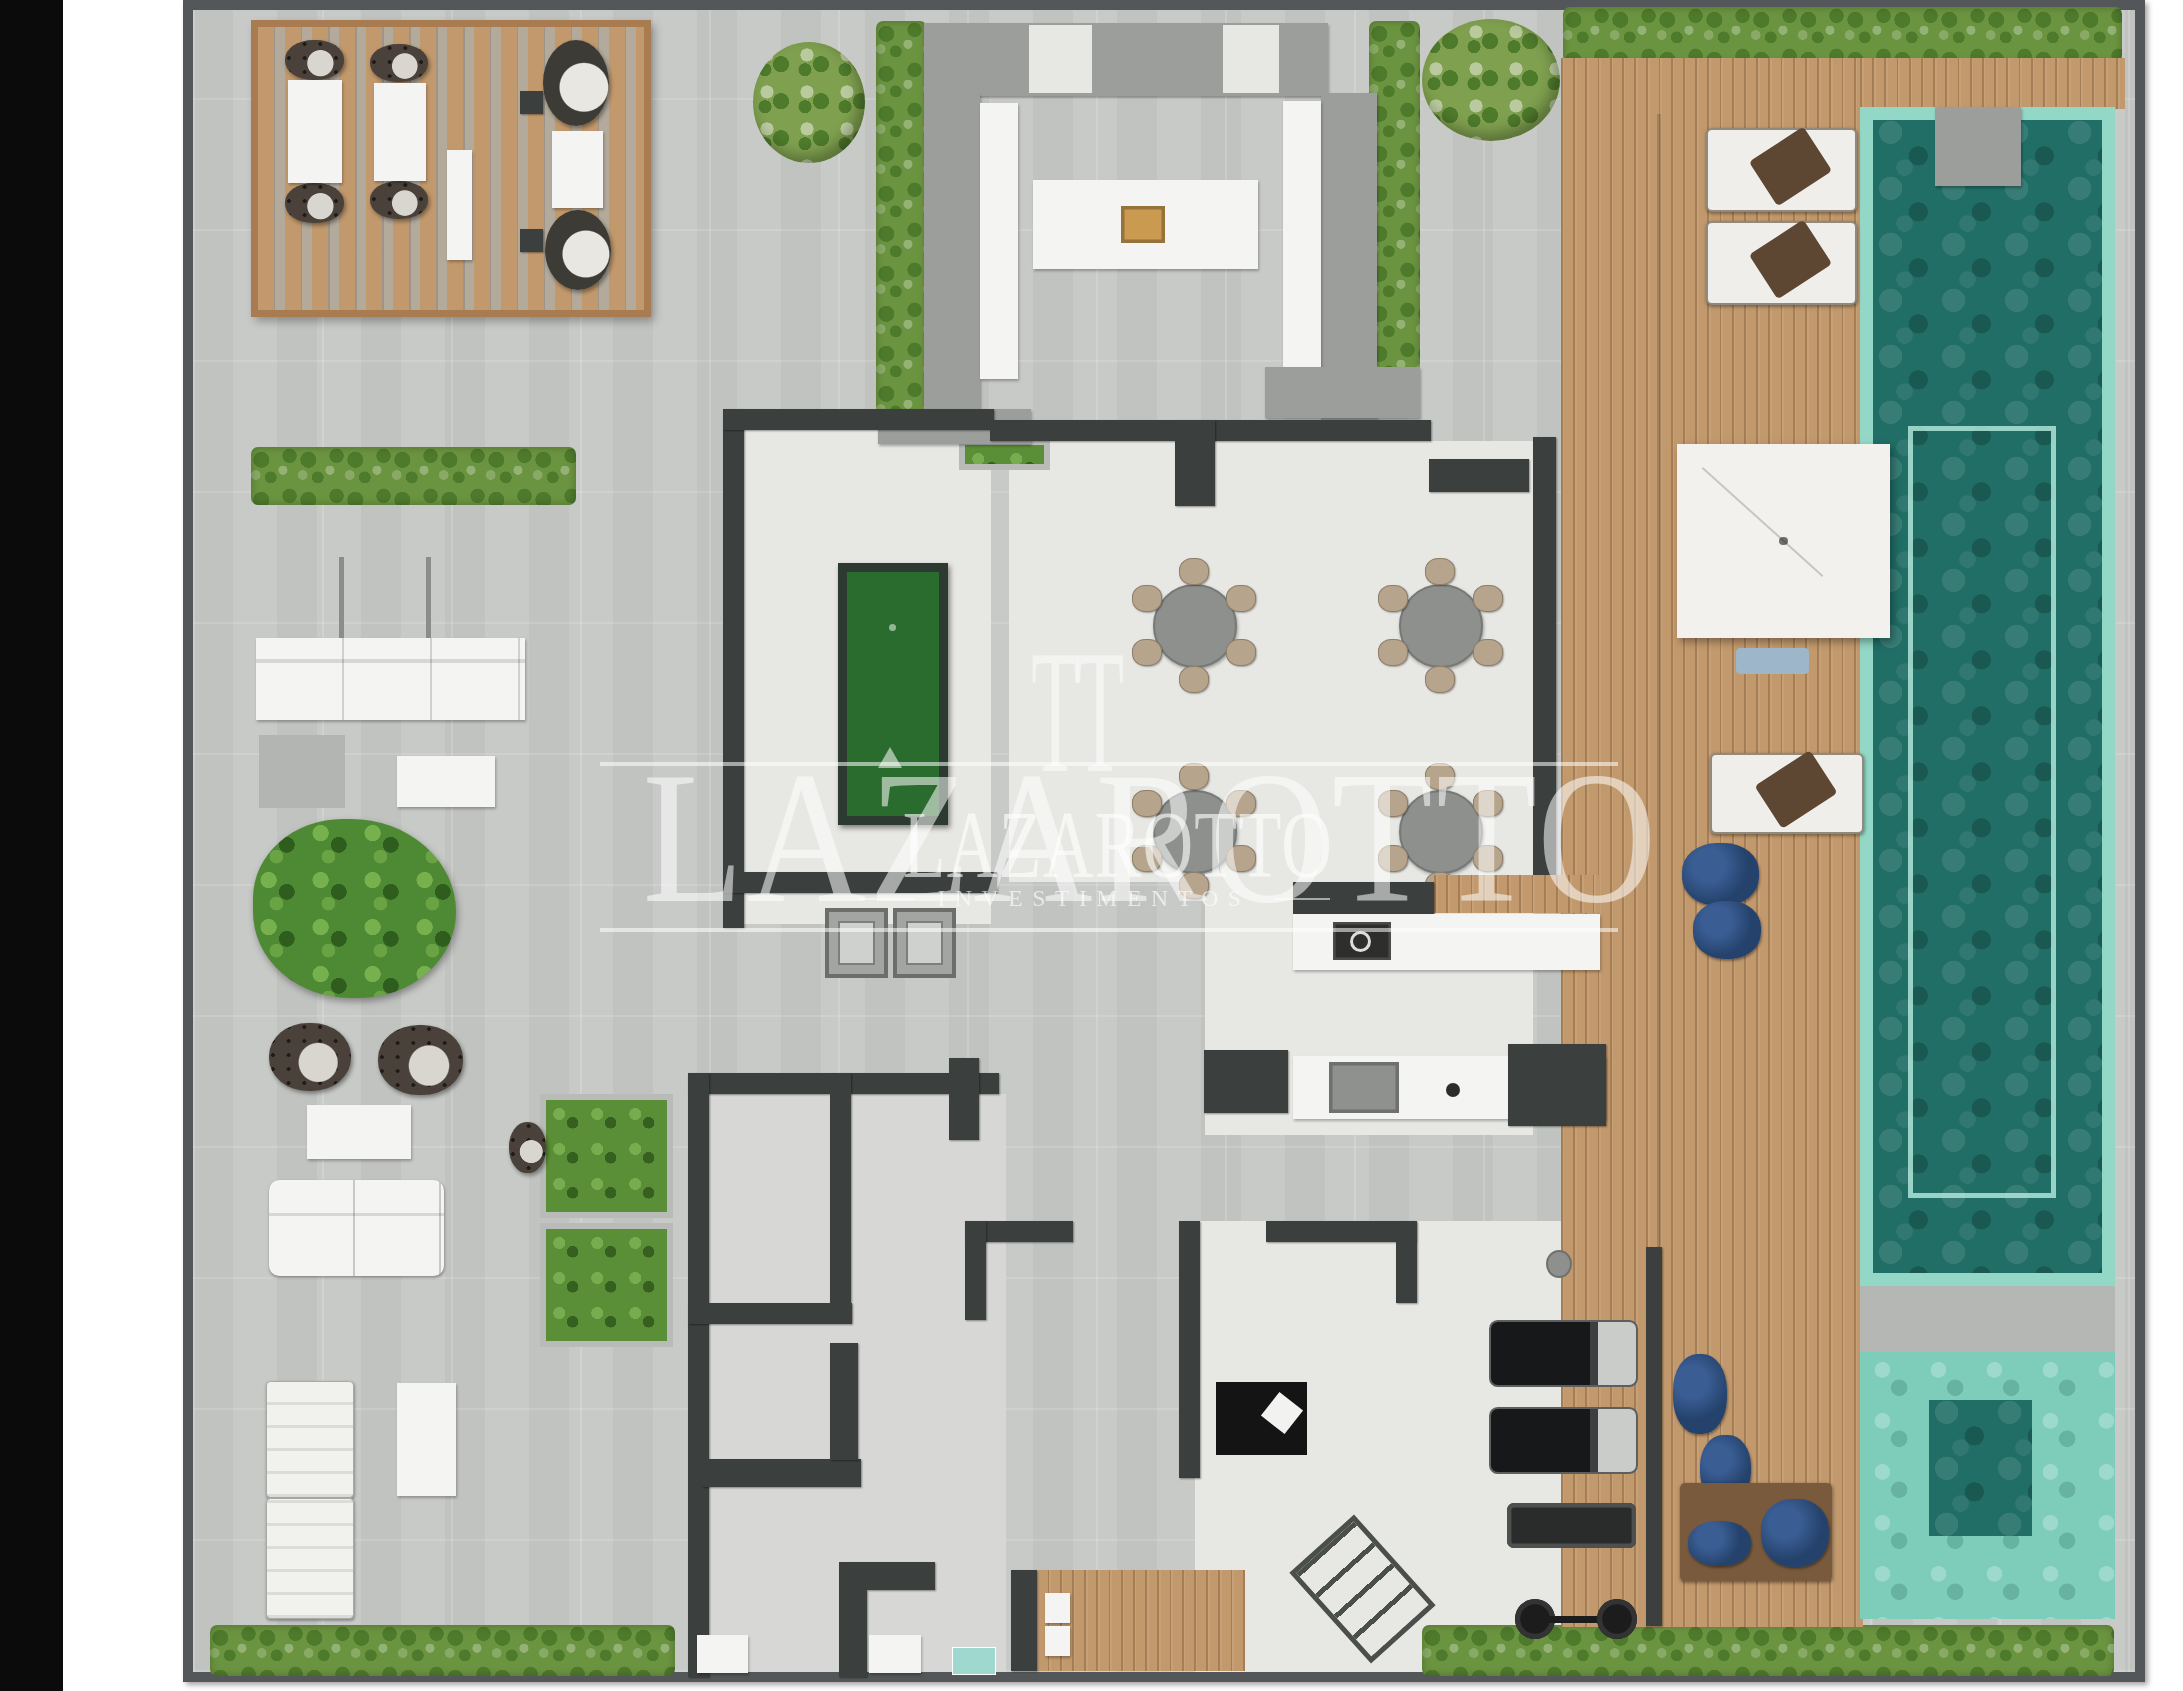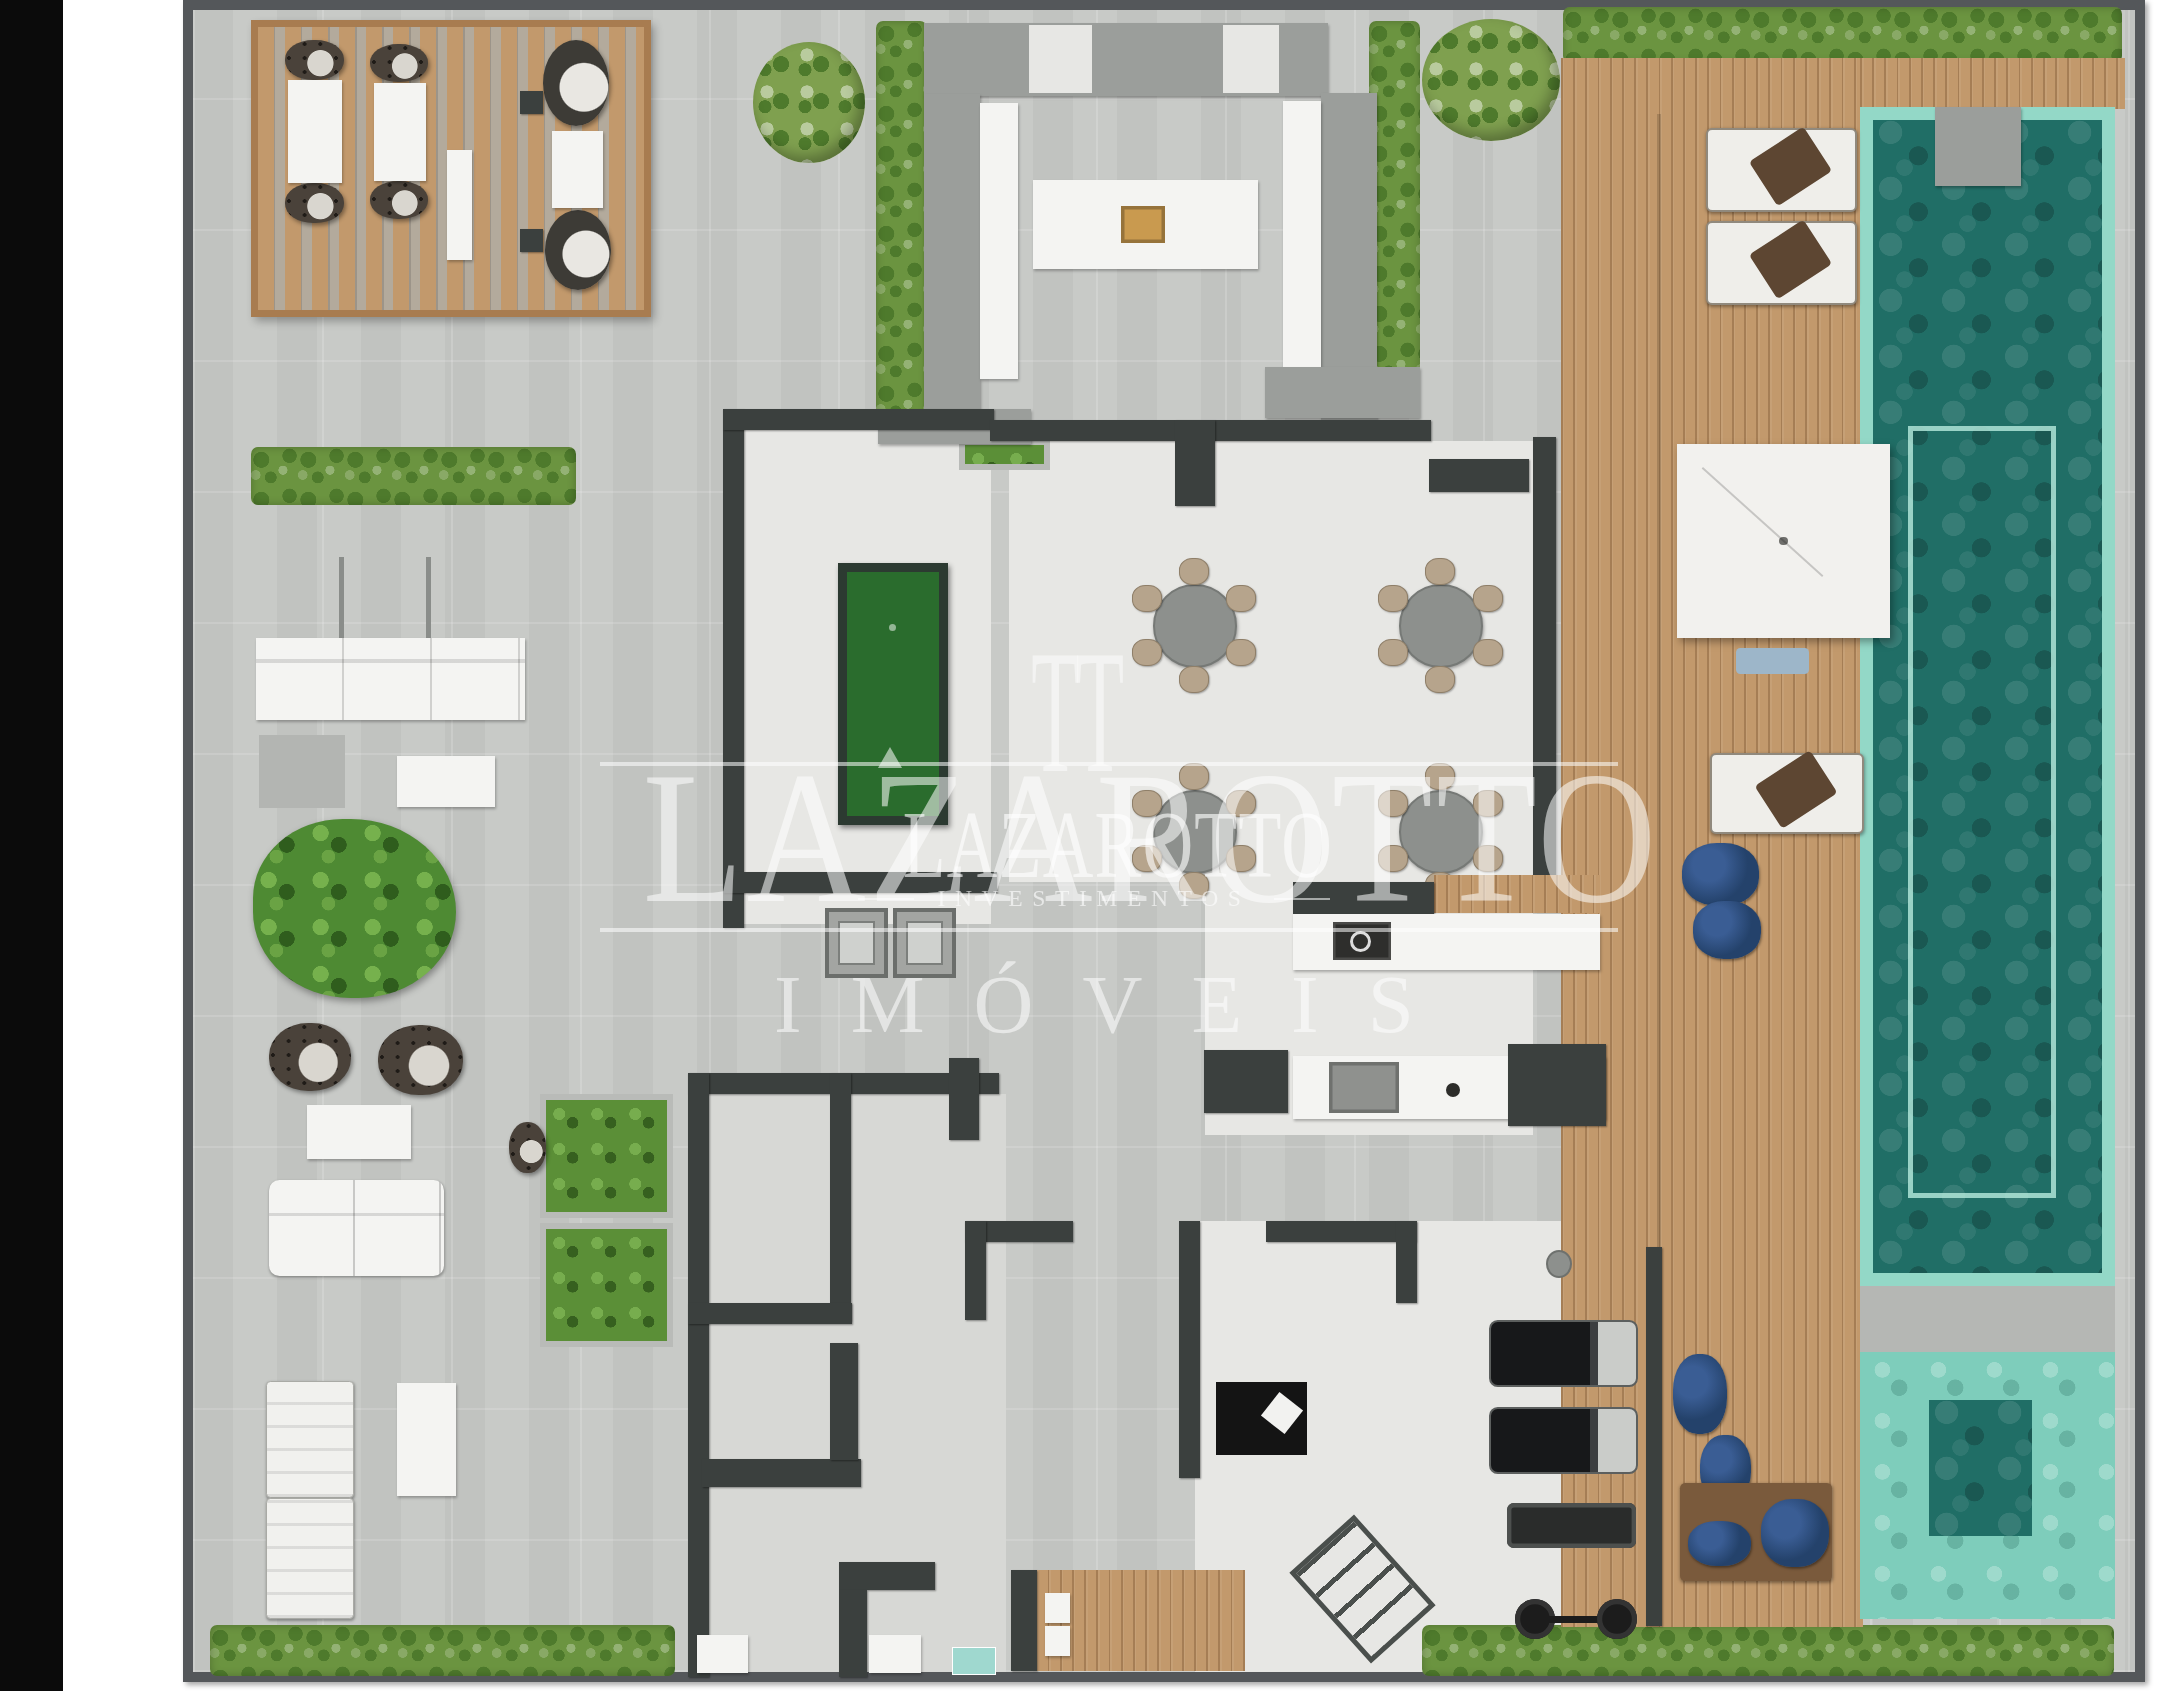--- a/index.html
+++ b/index.html
@@ -295,16 +295,15 @@
   <div class="abs wm-line" style="left:600px;top:762px;width:1018px;height:4.4px"></div>
   <div class="abs wm wm-big" style="left:579px;top:744px;width:1057px">LAZAROTTO</div>
   <div class="abs wm wm-tt" style="left:983px;top:625px;width:175px">TT</div>
   <div class="abs wm wm-small" style="left:832px;top:797px;width:524px">LAZAROTTO</div>
   <div class="abs wm wm-inv" style="left:832px;top:887px;width:524px">
     <div class="dash"></div>
     <span>INVESTIMENTOS</span>
     <div class="dash"></div>
   </div>
   <div class="abs wm-line" style="left:600px;top:928px;width:1018px;height:4.4px"></div>
-  <div class="abs wm wm-imv" style="left:734px;top:963px;width:769px">IMÓVEIS</div>
 
 </div>
 
 
 </body></html>

